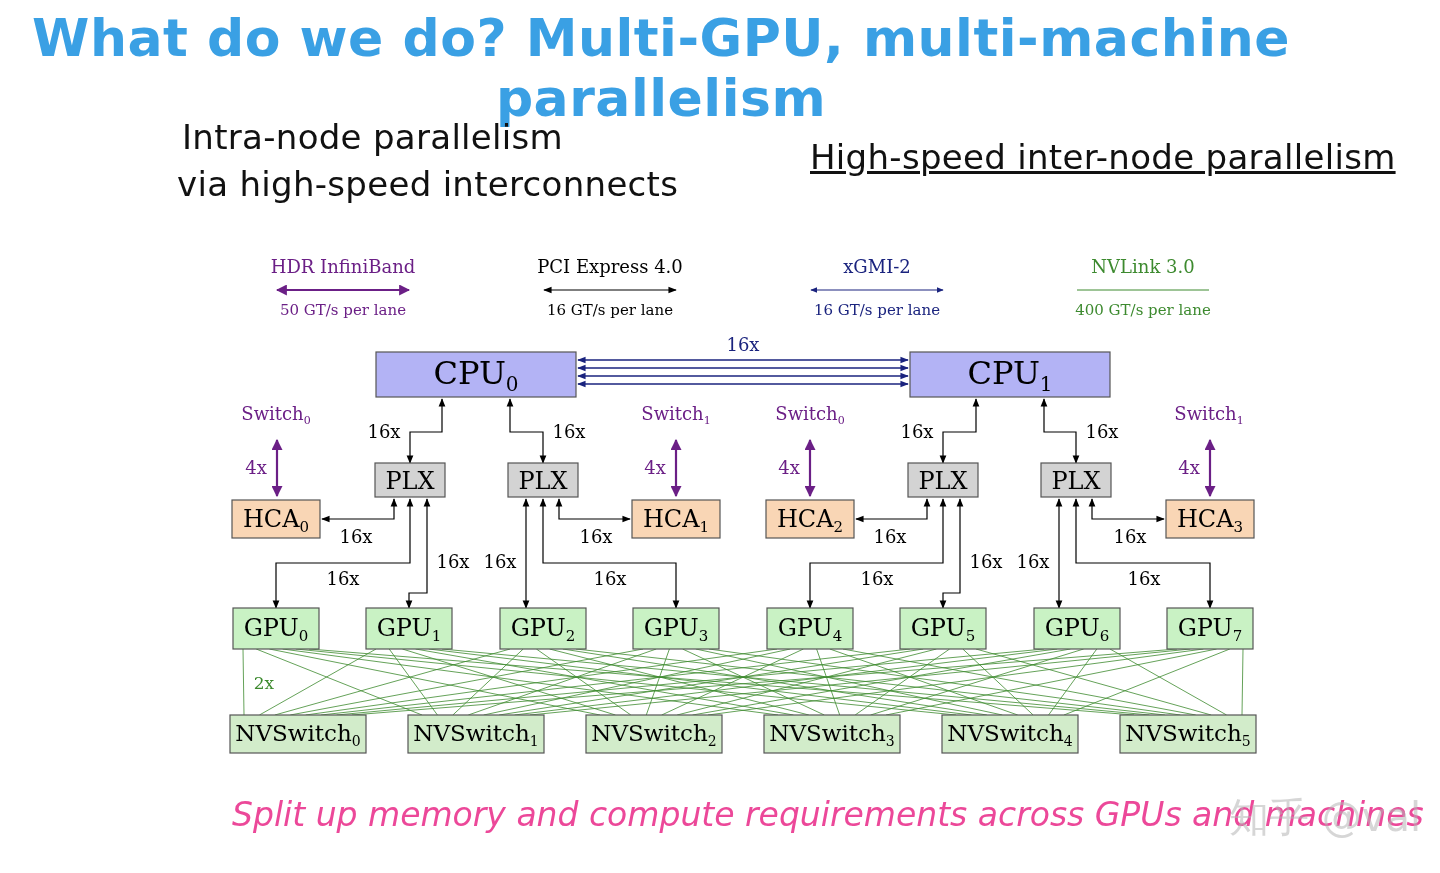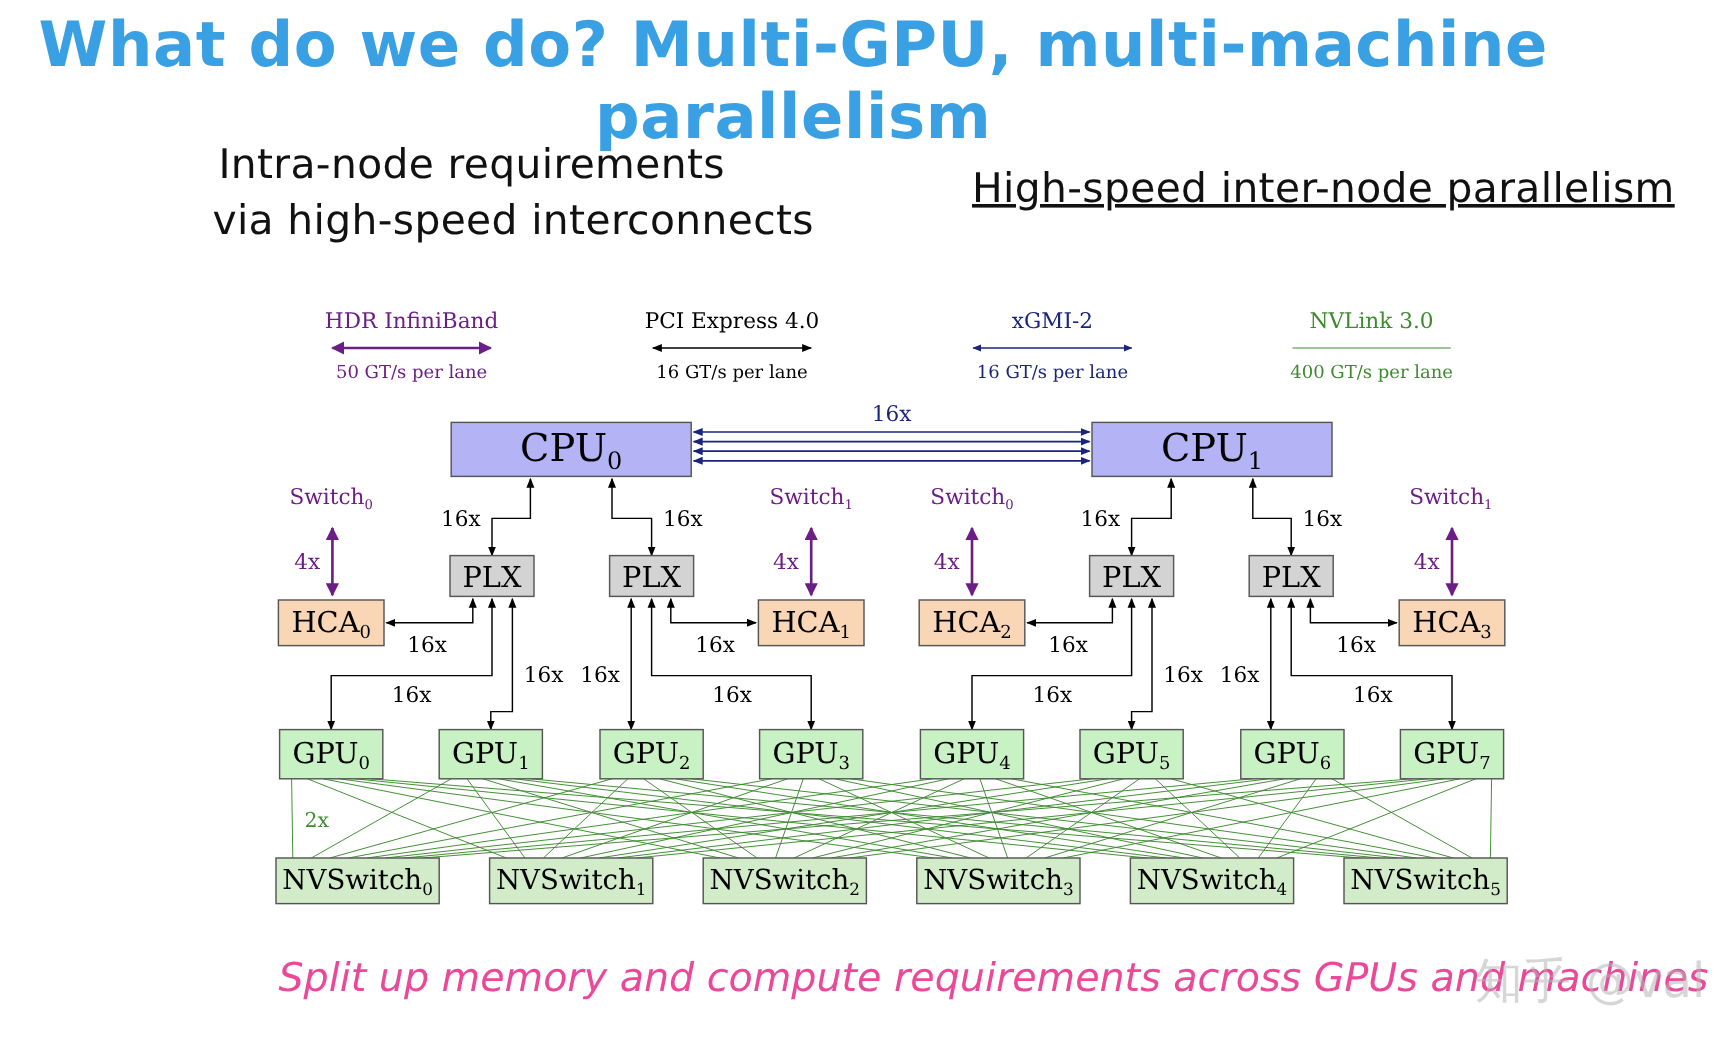--- a/index.html
+++ b/index.html
@@ -11,21 +11,21 @@
   .inter { left: 810px; top: 137px; text-decoration: underline; }
   .bottom { position: absolute; left: 232px; top: 795px; font-size: 33px; color: #ec4899; font-family: "DejaVu Sans", sans-serif; font-style: italic; }
   .watermark { position: absolute; left: 1229px; top: 790px; font-size: 40px; color: rgba(180,180,180,0.55); font-family: "DejaVu Sans", sans-serif; }
   svg#diagram { position: absolute; left: 0; top: 0; }
   svg text { font-family: "DejaVu Serif", "Liberation Serif", serif; }
 </style>
 </head>
 <body>
 
 <div class="title">What do we do? Multi-GPU, multi-machine parallelism</div>
-<div class="sub intra1">Intra-node requirements</div>
+<div class="sub intra1">Intra-node parallelism</div>
 <div class="sub intra2">via high-speed interconnects</div>
 <div class="sub inter">High-speed inter-node parallelism</div>
 
 <svg id="diagram" width="1440" height="873" viewBox="0 0 1440 873" xmlns="http://www.w3.org/2000/svg">
   <defs>
     <marker id="ah-k" viewBox="0 0 10 10" refX="9" refY="5" markerWidth="7" markerHeight="7" orient="auto-start-reverse">
         <path d="M0,1 L10,5 L0,9 z" fill="#000"></path>
       </marker>
     <marker id="ah-p" viewBox="0 0 10 10" refX="9" refY="5" markerWidth="5" markerHeight="5" orient="auto-start-reverse">
         <path d="M0,0 L10,5 L0,10 z" fill="#6b1f86"></path>

